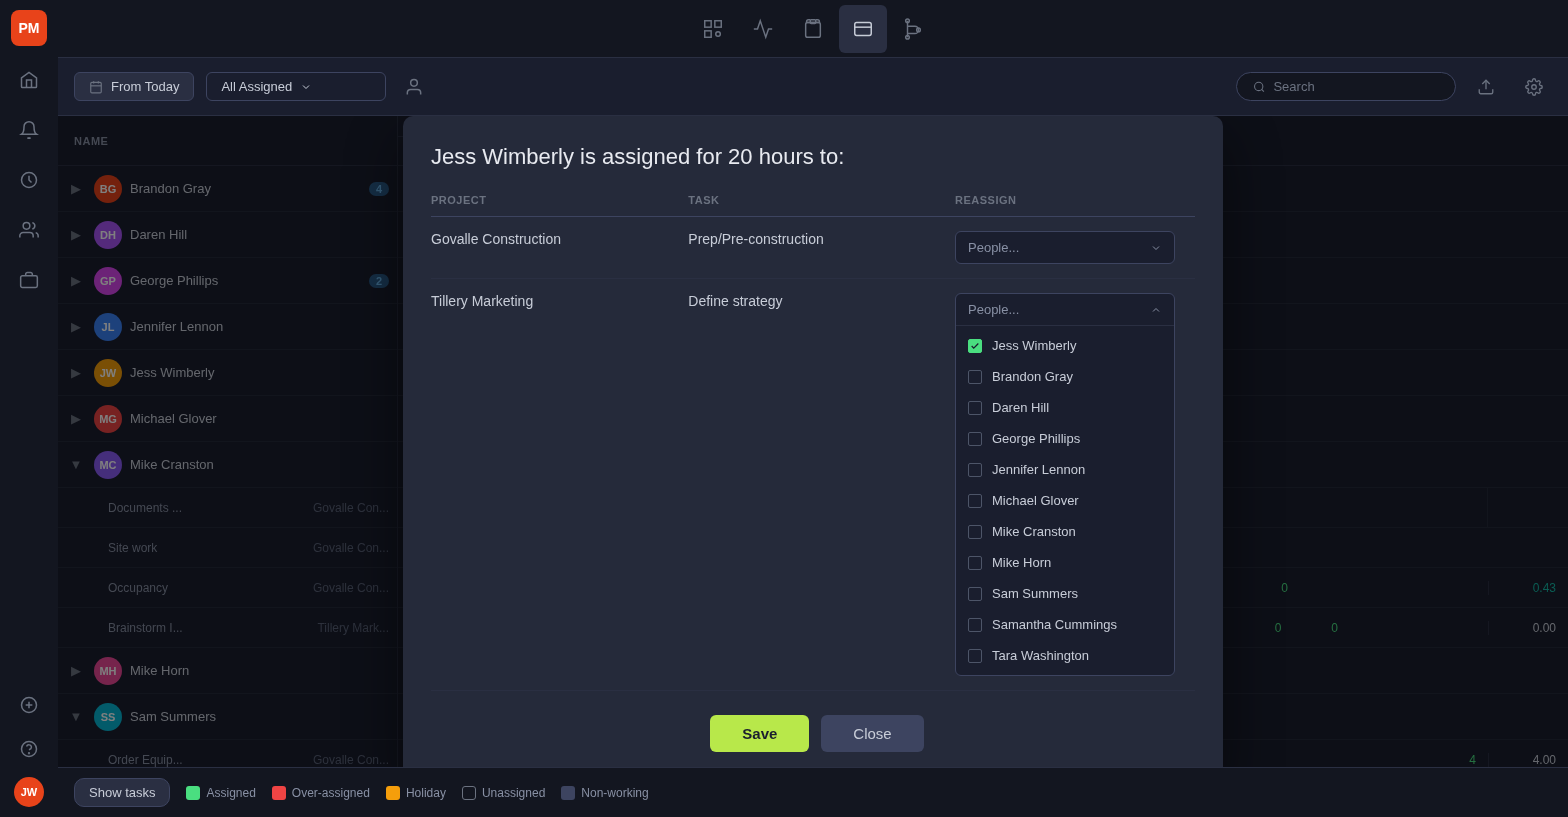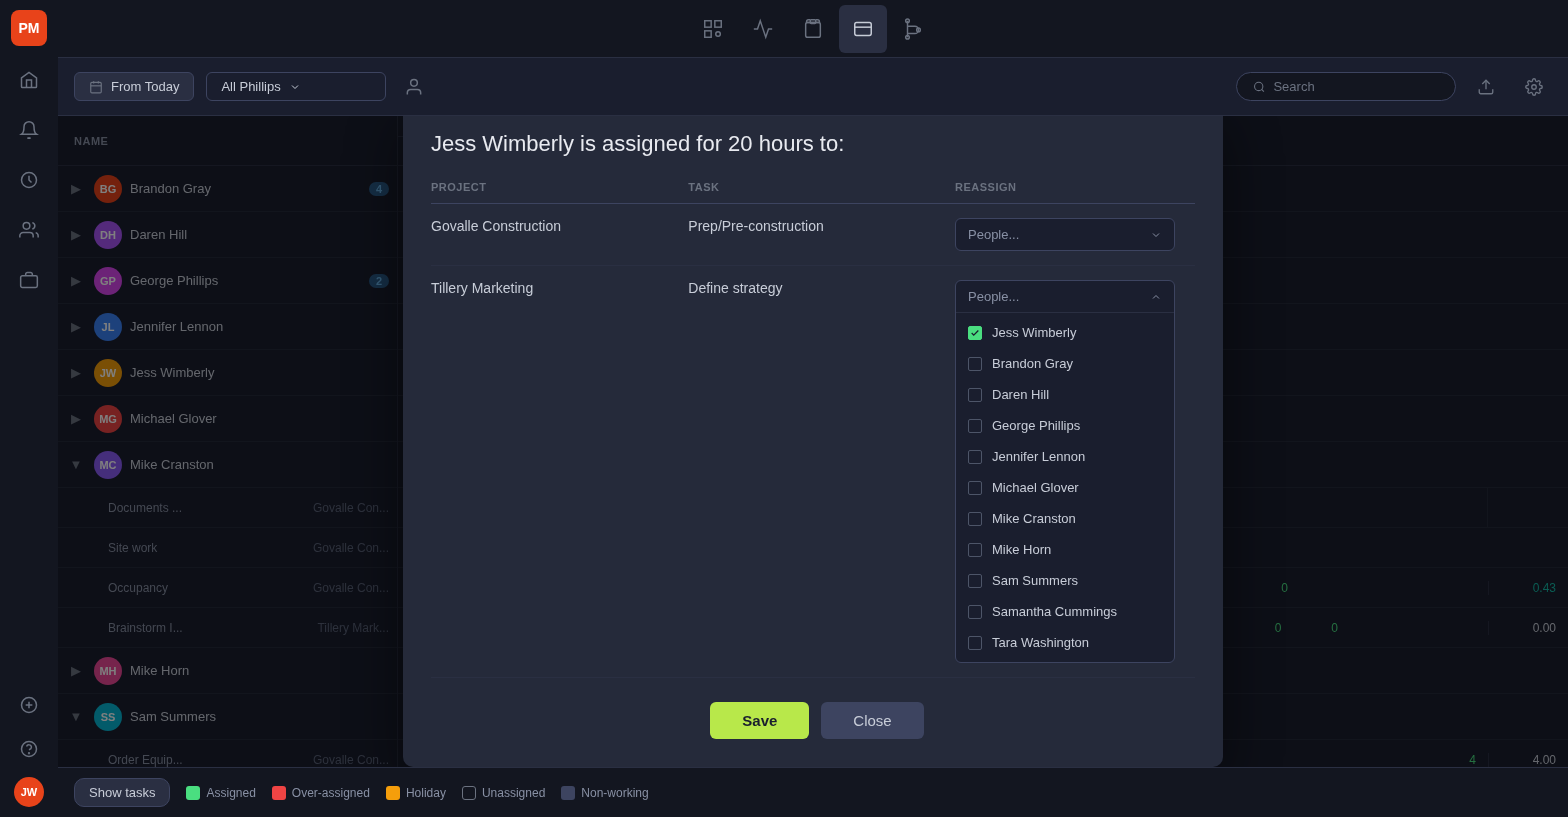--- a/index.html
+++ b/index.html
@@ -52,21 +52,21 @@
     
     .right-panel { flex: 1; overflow: auto; position: relative; }
 
     
     .bottom-bar { height: 50px; background: #131620; border-top: 1px solid #2a2f42; display: flex; align-items: center; padding: 0 16px; gap: 16px; }
     .show-tasks-btn { background: #2a2f42; border: 1px solid #3d4460; border-radius: 10px; padding: 6px 14px; color: #c8cdd8; cursor: pointer; font-size: 13px; }
     .legend-item { display: flex; align-items: center; gap: 6px; font-size: 12px; color: #8890a4; }
     .legend-dot { width: 14px; height: 14px; border-radius: 3px; }
 
     
-    .modal-overlay { position: absolute; top: 0; left: 0; right: 0; bottom: 0; background: rgba(0,0,0,0.5); z-index: 10; display: flex; align-items: flex-end; justify-content: center; }
+    .modal-overlay { position: absolute; top: 0; left: 0; right: 0; bottom: 0; background: rgba(0,0,0,0.5); z-index: 10; display: flex; align-items: flex-start; justify-content: center; }
     .modal { background: #252a3a; border-radius: 10px; width: 820px; padding: 28px; box-shadow: 0 20px 60px rgba(0,0,0,0.5); position: relative; }
     .modal-title { font-size: 22px; color: #e8eaf0; margin-bottom: 24px; font-weight: 500; }
     .modal-table { width: 100%; border-collapse: collapse; }
     .modal-table th { text-align: left; font-size: 11px; color: #6b7280; font-weight: 600; text-transform: uppercase; letter-spacing: 0.5px; padding: 0 0 10px 0; border-bottom: 1px solid #3d4460; }
     .modal-table th.reassign-col { width: 240px; }
     .modal-table td { padding: 14px 0; border-bottom: 1px solid #2a2f42; vertical-align: top; }
     .modal-table td.project-td { color: #c8cdd8; font-size: 14px; padding-right: 20px; }
     .modal-table td.task-td { color: #c8cdd8; font-size: 14px; padding-right: 20px; }
     .modal-table td.reassign-td { position: relative; }
     .people-select { background: #1a1e2e; border: 1px solid #3d4460; border-radius: 6px; padding: 8px 12px; color: #8890a4; cursor: pointer; display: flex; align-items: center; justify-content: space-between; width: 220px; font-size: 13px; }
@@ -180,21 +180,21 @@
       <button class="from-today-btn">
         <svg width="14" height="14" viewBox="0 0 24 24" fill="none" stroke="currentColor" stroke-width="2">
             <rect x="3" y="4" width="18" height="18" rx="2"></rect>
             <line x1="16" y1="2" x2="16" y2="6"></line>
             <line x1="8" y1="2" x2="8" y2="6"></line>
             <line x1="3" y1="10" x2="21" y2="10"></line>
           </svg>
         <span>From Today</span>
       </button>
       <div class="project-select">
-        <span>All Phillips</span>
+        <span>All Assigned</span>
         <svg width="12" height="12" viewBox="0 0 24 24" fill="none" stroke="currentColor" stroke-width="2">
             <polyline points="6 9 12 15 18 9"></polyline>
           </svg>
       </div>
       <div class="user-icon-btn">
         <svg width="20" height="20" viewBox="0 0 24 24" fill="none" stroke="currentColor" stroke-width="1.8">
             <path d="M20 21v-2a4 4 0 00-4-4H8a4 4 0 00-4 4v2"></path>
             <circle cx="12" cy="7" r="4"></circle>
           </svg>
       </div>

